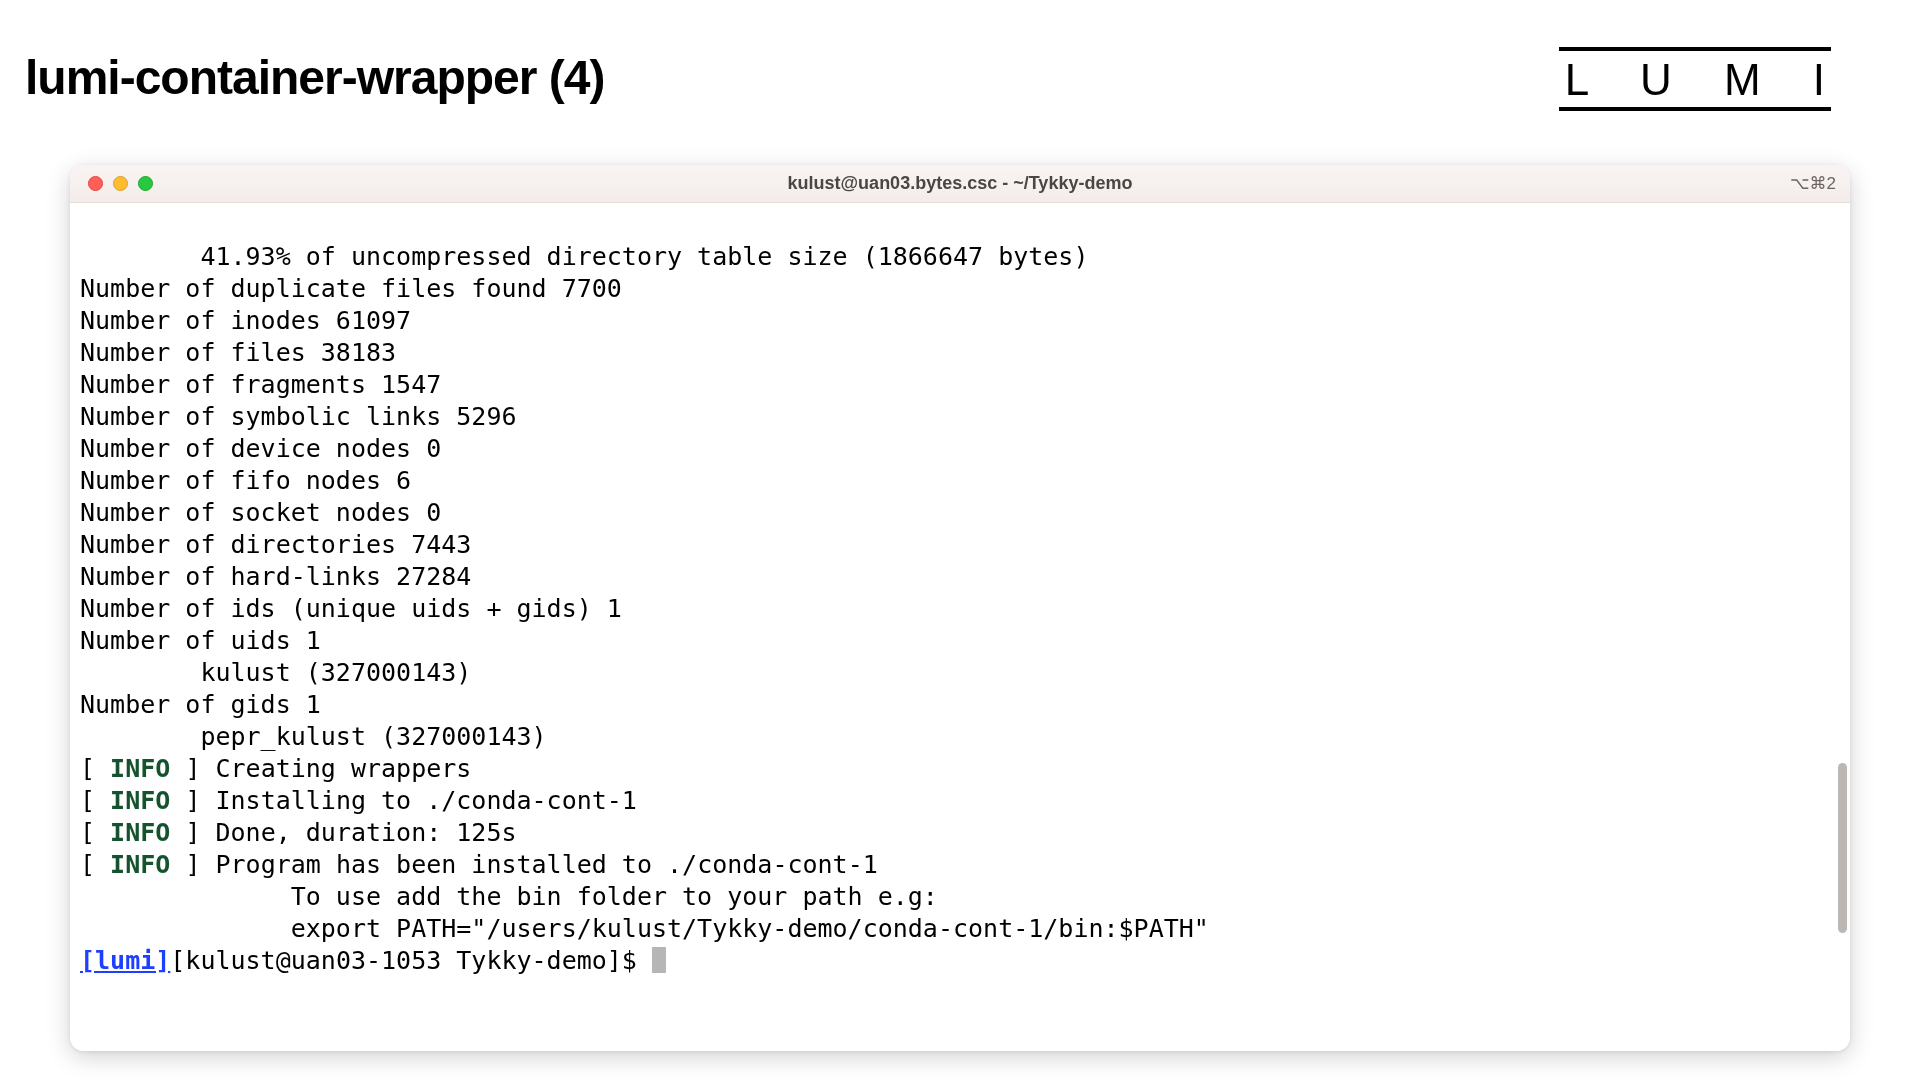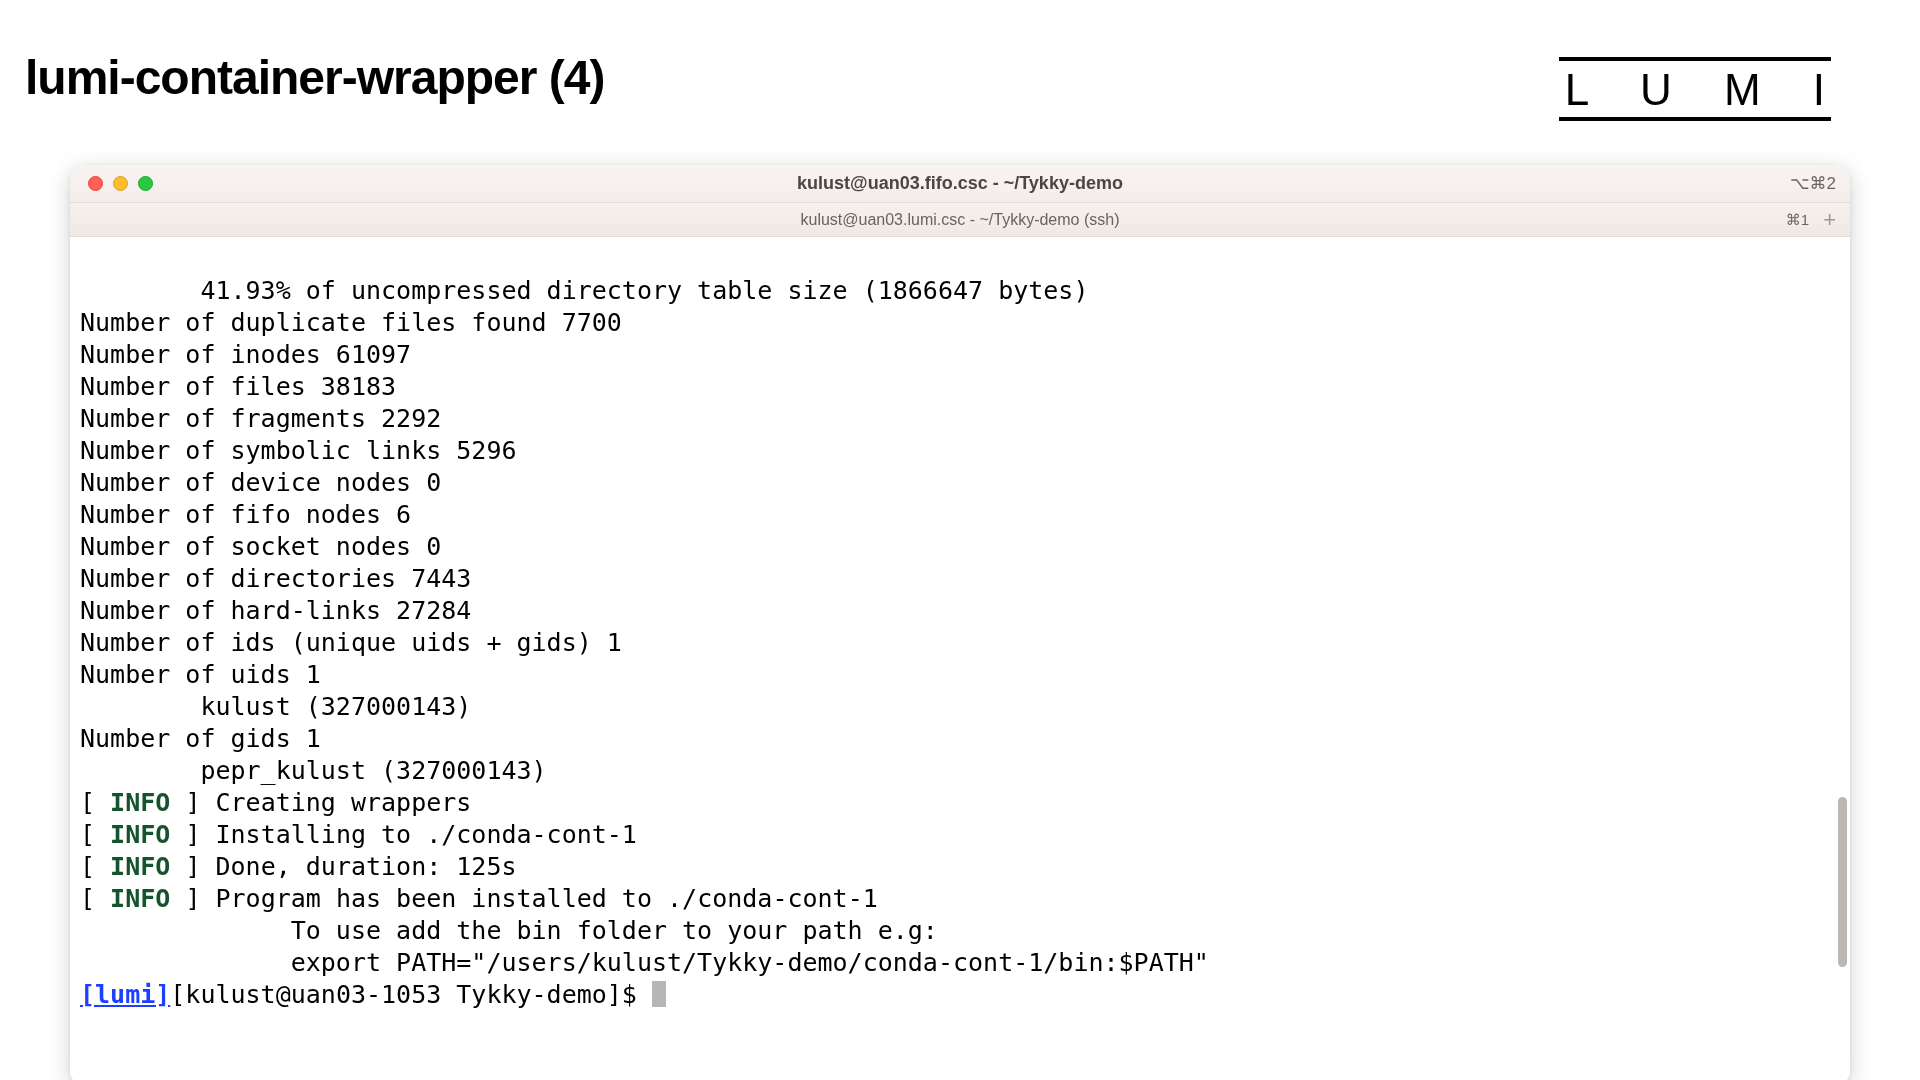--- a/index.html
+++ b/index.html
@@ -1,19 +1,19 @@
 <!DOCTYPE html>
 <html><head>
 <meta charset="utf-8">
 <style>
   * { margin: 0; padding: 0; box-sizing: border-box; }
   html, body { width: 1920px; height: 1080px; background: #ffffff; font-family: -apple-system, BlinkMacSystemFont, "Segoe UI", sans-serif; }
   .slide { width: 100%; height: 100%; position: relative; padding: 50px 25px 37px 25px; }
   .title { font-size: 48px; font-weight: 800; letter-spacing: -1px; color: #000; }
-  .logo { position: absolute; top: 55px; right: 75px; font-size: 44px; font-weight: 400; letter-spacing: 20px; color: #000; font-family: "Arial Narrow", Arial, sans-serif; margin-top: 10px; }
+  .logo { position: absolute; top: 55px; right: 75px; font-size: 44px; font-weight: 400; letter-spacing: 20px; color: #000; font-family: "Arial Narrow", Arial, sans-serif; }
   .logo::before { content: ""; position: absolute; top: -8px; left: -6px; right: 14px; border-top: 4px solid #000; }
   .logo::after  { content: ""; position: absolute; bottom: -6px; left: -6px; right: 14px; border-bottom: 4px solid #000; }
 
   .term-wrap { margin: 60px 45px 0 45px; border-radius: 14px; overflow: hidden; box-shadow: 0 6px 24px rgba(0,0,0,0.18), 0 1px 4px rgba(0,0,0,0.08); background: #fff; }
 
   .titlebar { height: 38px; background: linear-gradient(#f9f4f3,#f3ecea); display: flex; align-items: center; position: relative; border-bottom: 1px solid #e6ddda; }
   .traffic { display: flex; gap: 10px; padding-left: 18px; }
   .dot { width: 15px; height: 15px; border-radius: 50%; }
   .dot.red { background: #ff5f57; border: 1px solid #e24640; }
   .dot.yellow { background: #febc2e; border: 1px solid #dba123; }
@@ -40,38 +40,31 @@
   <div class="logo">L U M I</div>
 
   <div class="term-wrap">
 
     <div class="titlebar">
       <div class="traffic">
         <div class="dot red"></div>
         <div class="dot yellow"></div>
         <div class="dot green"></div>
       </div>
-      <div class="titlebar-title">kulust@uan03.fifo.csc - ~/Tykky-demo</div>
+      <div class="titlebar-title">kulust@uan03.bytes.csc - ~/Tykky-demo</div>
       <div class="titlebar-right">⌥⌘2</div>
     </div>
 
-    <div class="tabbar">
-      <div class="tabbar-title">kulust@uan03.lumi.csc - ~/Tykky-demo (ssh)</div>
-      <div class="tabbar-right">
-        <span>⌘1</span>
-        <span class="tab-plus">+</span>
-      </div>
-    </div>
 
     <div class="term-body">
 <span>        41.93% of uncompressed directory table size (1866647 bytes)</span>
 <span>Number of duplicate files found 7700</span>
 <span>Number of inodes 61097</span>
 <span>Number of files 38183</span>
-<span>Number of fragments 2292</span>
+<span>Number of fragments 1547</span>
 <span>Number of symbolic links 5296</span>
 <span>Number of device nodes 0</span>
 <span>Number of fifo nodes 6</span>
 <span>Number of socket nodes 0</span>
 <span>Number of directories 7443</span>
 <span>Number of hard-links 27284</span>
 <span>Number of ids (unique uids + gids) 1</span>
 <span>Number of uids 1</span>
 <span>        kulust (327000143)</span>
 <span>Number of gids 1</span>

